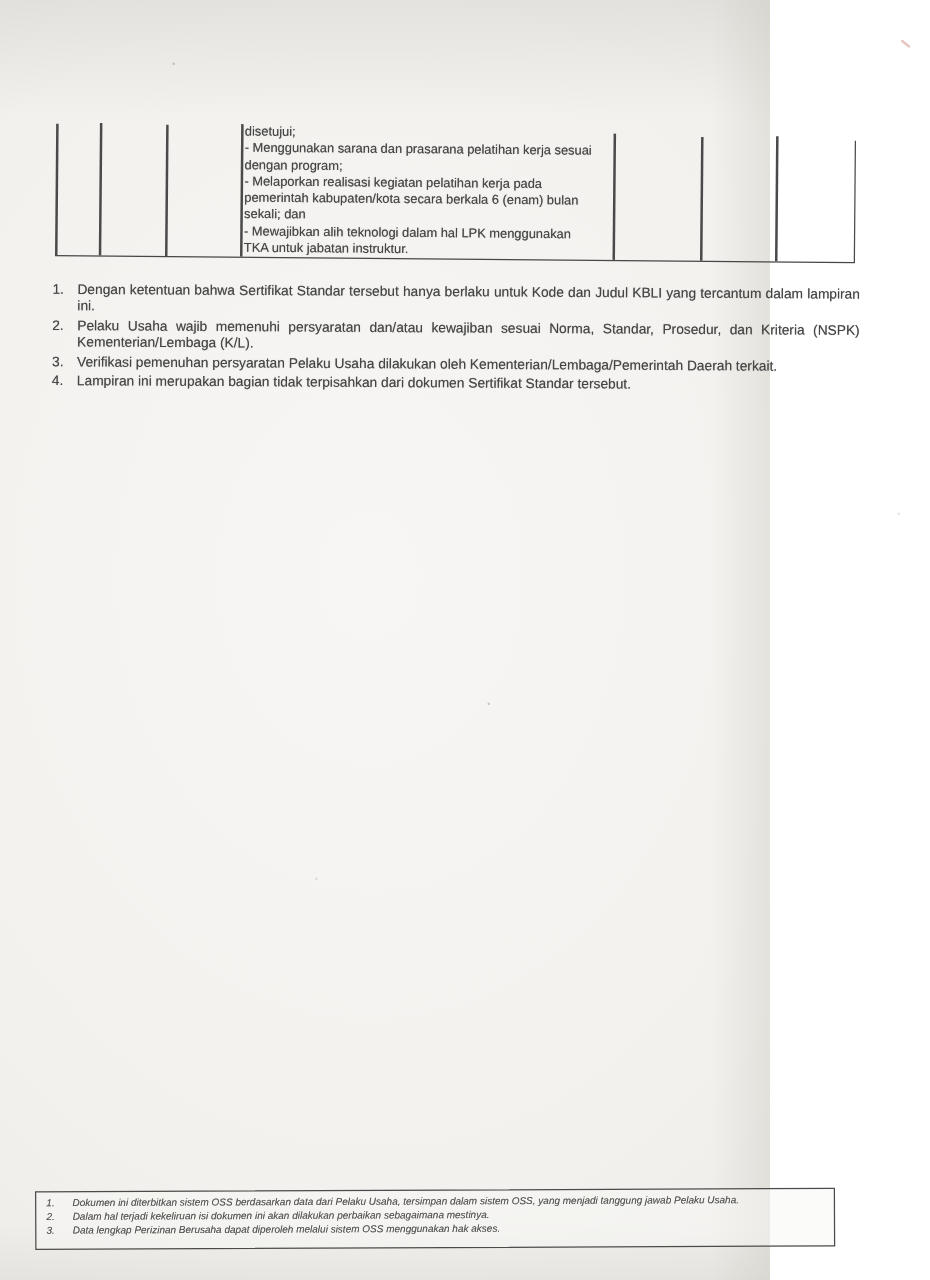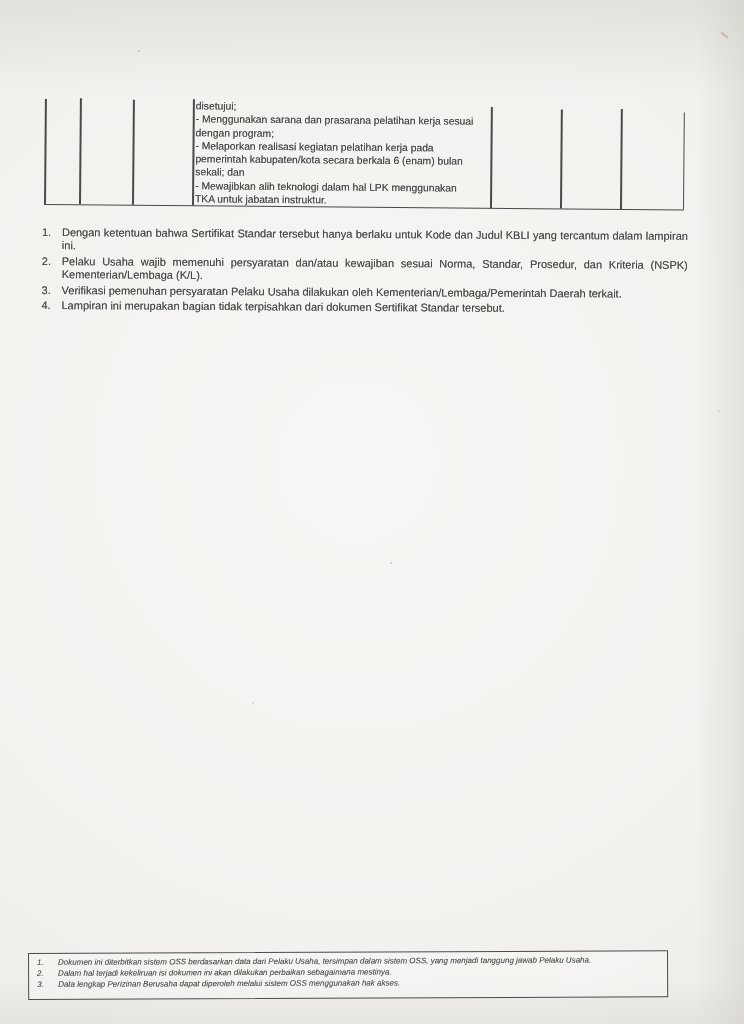--- a/index.html
+++ b/index.html
@@ -3,21 +3,21 @@
 <meta charset="utf-8">
 <style>
   html, body {
     margin: 0; padding: 0;
     width: 744px; height: 1024px;
     font-family: "Liberation Sans", sans-serif;
     overflow: hidden;
   }
   .scan {
     position: relative;
-    width: 744px; height: 1024px;
+    width: 616px; height: 1024px;
     background:
       linear-gradient(to left, rgba(196,192,182,0.32), rgba(196,192,182,0) 48px),
       linear-gradient(to bottom, rgba(188,186,178,0.28), rgba(188,186,178,0) 95px),
       linear-gradient(to top, rgba(188,186,178,0.20), rgba(188,186,178,0) 45px),
       radial-gradient(ellipse 120% 90% at 48% 45%, #f7f6f4 0%, #f2f1ee 55%, #e9e7e3 100%);
     color: #454545;
   }
   
   .cont-table {
     position: absolute; left: 44px; top: 98px;

